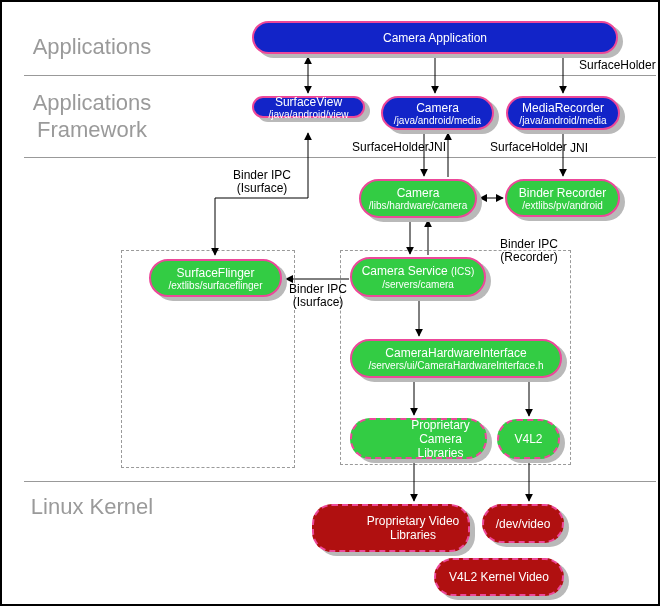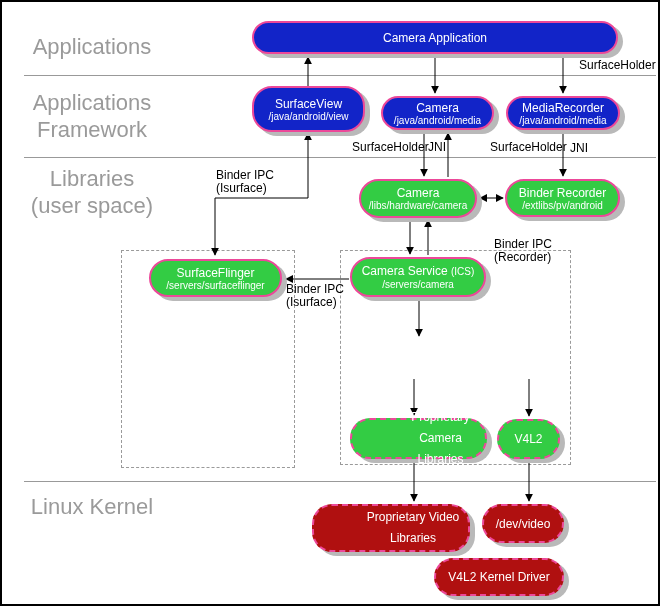--- a/index.html
+++ b/index.html
@@ -24,49 +24,45 @@
     border:2px solid #ec4899;border-radius:20px;
     color:#fff;display:flex;flex-direction:column;
     align-items:center;justify-content:center;text-align:center;
     box-shadow:5px 4px 0 #b9b9b9;
   }
   .pill.blue{background:#1224C8;}
   .pill.green{background:#33CC44;}
   .pill.red{background:#B01010;}
   .pill.dashed{border-style:dashed;}
   .title{font-size:12px;line-height:14px;white-space:nowrap;}
-  .title.wrap{white-space:normal;line-height:21px;padding-left:44px;}
+  .title.wrap{white-space:normal;line-height:14px;padding-left:44px;}
   .suffix{font-size:10px;}
   .path{font-size:10px;line-height:11px;white-space:nowrap;}
   .small-label{
     position:absolute;font-size:12px;line-height:13px;color:#000;
     white-space:nowrap;z-index:4;
   }
-  .small-label.center{white-space:normal;}
+  .small-label.center{text-align:center;white-space:normal;}
   .small-label.right{text-align:right;}
 </style>
 </head>
 <body>
 
 <div id="canvas">
 
   <div class="sep" style="top:73px"></div>
   <div class="sep" style="top:155px"></div>
   <div class="sep" style="top:479px"></div>
 
   <div class="layer-label" style="top:31px">
     <div>Applications</div>
   </div>
   <div class="layer-label" style="top:87px">
     <div>Applications</div>
     <div>Framework</div>
-  </div>
-  <div class="layer-label" style="top:163px">
-    <div>Libraries</div>
-    <div>(user space)</div>
   </div>
   <div class="layer-label" style="top:491px">
     <div>Linux Kernel</div>
   </div>
 
   <div class="dash-rect" style="left:119px;top:248px;width:174px;height:218px"></div>
   <div class="dash-rect" style="left:338px;top:248px;width:231px;height:215px"></div>
 
   <svg id="wires" width="660" height="606">
     <defs>
@@ -90,21 +86,21 @@
       <line x1="412" y1="377" x2="412" y2="413" marker-end="url(#ah)"></line>
       <line x1="527" y1="377" x2="527" y2="414" marker-end="url(#ah)"></line>
       <line x1="412" y1="458" x2="412" y2="499" marker-end="url(#ah)"></line>
       <line x1="527" y1="458" x2="527" y2="499" marker-end="url(#ah)"></line>
     </g>
   </svg>
 
   <div class="pill blue" style="left:250px;top:19px;width:366px;height:33px;border-radius:17px">
     <div class="title">Camera Application</div>
   </div>
-  <div class="pill blue" style="left:250px;top:84px;width:113px;height:46px">
+  <div class="pill blue" style="left:250px;top:94px;width:113px;height:22px">
     <div class="title">SurfaceView</div>
     <div class="path">/java/android/view</div>
   </div>
   <div class="pill blue" style="left:379px;top:94px;width:113px;height:34px">
     <div class="title">Camera</div>
     <div class="path">/java/android/media</div>
   </div>
   <div class="pill blue" style="left:504px;top:94px;width:114px;height:34px">
     <div class="title">MediaRecorder</div>
     <div class="path">/java/android/media</div>
@@ -113,41 +109,45 @@
   <div class="pill green" style="left:357px;top:177px;width:118px;height:39px">
     <div class="title">Camera</div>
     <div class="path">/libs/hardware/camera</div>
   </div>
   <div class="pill green" style="left:503px;top:177px;width:115px;height:38px">
     <div class="title">Binder Recorder</div>
     <div class="path">/extlibs/pv/android</div>
   </div>
   <div class="pill green" style="left:147px;top:257px;width:133px;height:38px">
     <div class="title">SurfaceFlinger</div>
-    <div class="path">/servers/surfaceflinger</div>
+    <div class="path">/extlibs/surfaceflinger</div>
   </div>
   <div class="pill green" style="left:348px;top:255px;width:136px;height:40px">
     <div class="title"><span>Camera Service</span> <span class="suffix">(ICS)</span></div>
     <div class="path">/servers/camera</div>
+  </div>
+  <div class="pill green" style="left:348px;top:337px;width:212px;height:39px">
+    <div class="title">CameraHardwareInterface</div>
+    <div class="path">/servers/ui/CameraHardwareInterface.h</div>
   </div>
   <div class="pill green dashed" style="left:348px;top:416px;width:137px;height:41px">
     <div class="title wrap">Proprietary Camera Libraries</div>
   </div>
   <div class="pill green dashed" style="left:495px;top:417px;width:63px;height:40px">
     <div class="title">V4L2</div>
   </div>
 
   <div class="pill red dashed" style="left:310px;top:502px;width:158px;height:48px">
     <div class="title wrap" style="width:110px">Proprietary Video Libraries</div>
   </div>
   <div class="pill red dashed" style="left:480px;top:502px;width:82px;height:39px">
     <div class="title">/dev/video</div>
   </div>
   <div class="pill red dashed" style="left:432px;top:556px;width:130px;height:38px">
-    <div class="title">V4L2 Kernel Driver</div>
+    <div class="title">V4L2 Kernel Video</div>
   </div>
 
   <div class="small-label" style="left:577px;top:57px">SurfaceHolder</div>
   <div class="small-label right" style="left:350px;top:139px;width:70px">SurfaceHolder</div>
   <div class="small-label" style="left:426px;top:139px">JNI</div>
   <div class="small-label right" style="left:488px;top:139px;width:70px">SurfaceHolder</div>
   <div class="small-label" style="left:568px;top:140px">JNI</div>
 
   <div class="small-label center" style="left:214px;top:167px;width:92px">
     <div>Binder IPC</div>

